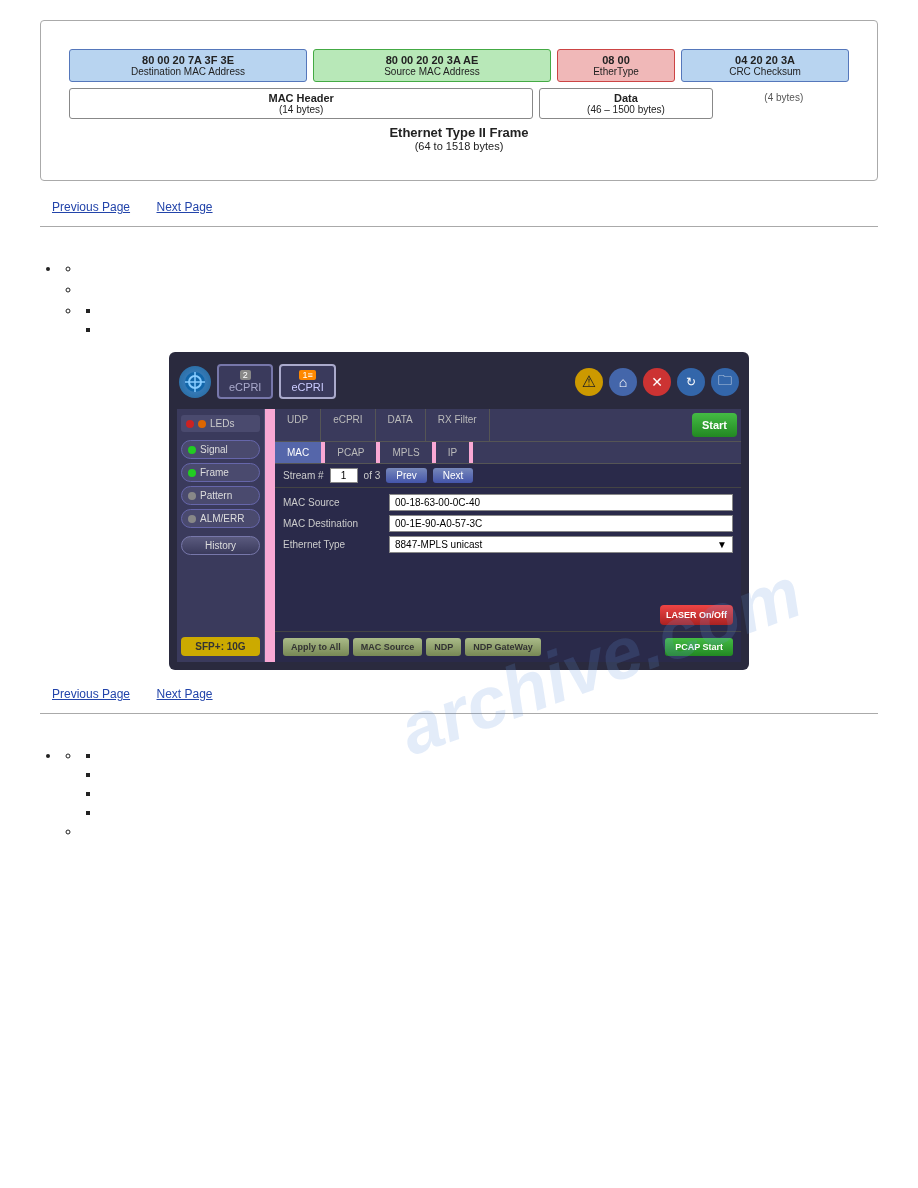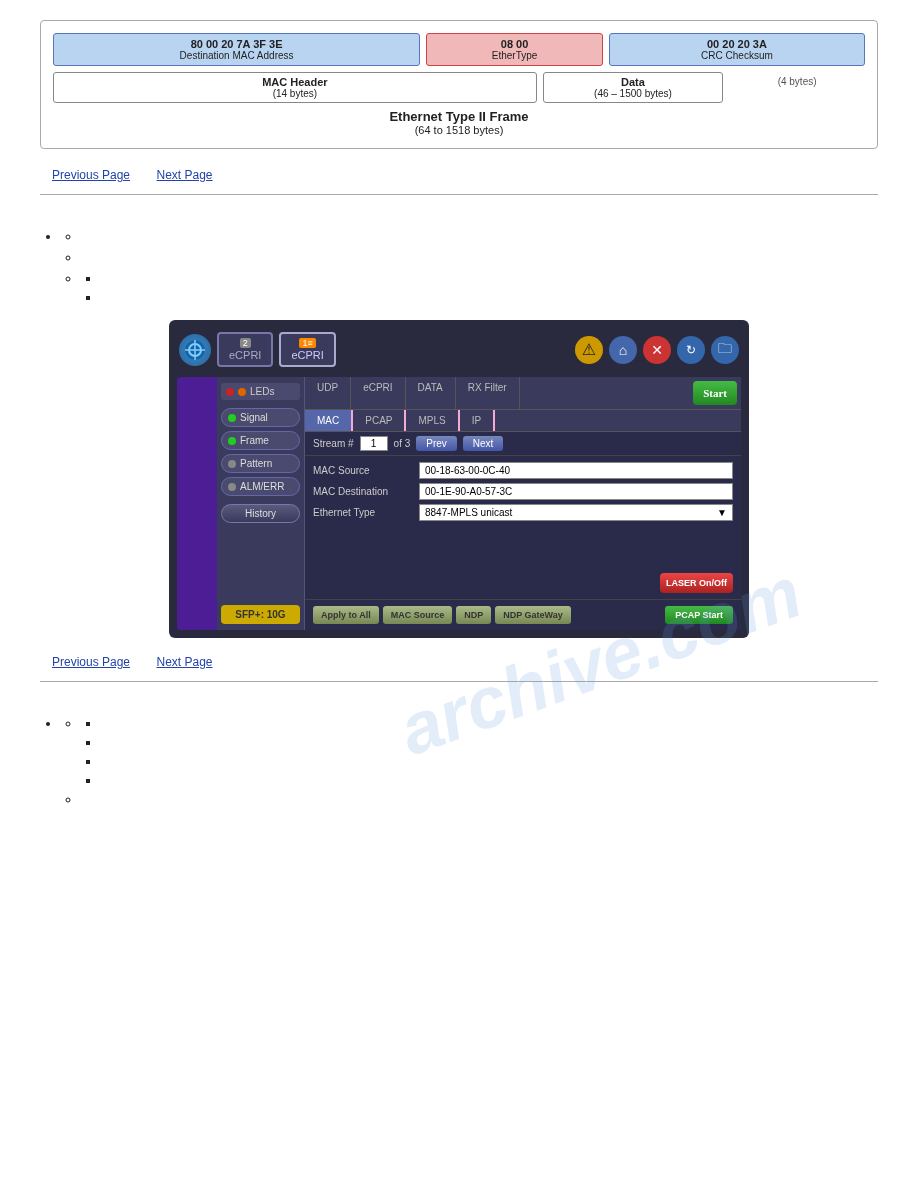--- a/index.html
+++ b/index.html
@@ -10,21 +10,21 @@
       font-size: 13px;
       width: 918px;
       min-height: 1188px;
       padding: 20px 40px;
     }
 
     
     .frame-diagram {
       border: 1.5px solid #aaa;
       border-radius: 4px;
-      padding: 12px;
+      padding: 28px;
       margin-bottom: 18px;
     }
     .frame-row {
       display: flex;
       gap: 6px;
       align-items: stretch;
       margin-bottom: 6px;
     }
     .frame-cell {
       border: 1.5px solid #888;
@@ -208,24 +208,23 @@
       width: 28px; height: 28px;
       background: #3366aa;
       border-radius: 50%;
       display: flex; align-items: center; justify-content: center;
       color: #fff; font-size: 12px;
     }
 
     
     .device-main {
       display: flex;
-      gap: 0;
-      background: #4c1d95;
+      gap: 10px;
+      background: #f9a8d4;
       border-radius: 4px;
-      padding-left: 40px;
     }
 
     
     .device-sidebar {
       width: 88px;
       background: #3a3a5c;
       padding: 6px 4px;
       border-right: 1px solid #555577;
       display: flex;
       flex-direction: column;
@@ -305,21 +304,21 @@
     .content-tabs2 {
       display: flex;
       background: #3a3a5c;
       border-bottom: 1px solid #555;
     }
     .ctab2 {
       font-size: 10px;
       color: #bbb;
       padding: 5px 12px;
       cursor: pointer;
-      border-right: 2px solid #f9a8d4;
+      border-right: 4px solid #f9a8d4;
     }
     .ctab2.active {
       background: #5566aa;
       color: #fff;
     }
 
     
     .stream-nav {
       display: flex;
       align-items: center;
@@ -390,21 +389,20 @@
     .start-btn {
       background: linear-gradient(to bottom, #44bb44, #228822);
       color: #fff;
       font-size: 11px;
       font-weight: bold;
       border: none;
       border-radius: 4px;
       padding: 6px 10px;
       cursor: pointer;
       text-align: center;
-      font-family: Liberation Serif, serif;
     }
     .laser-btn {
       background: linear-gradient(to bottom, #ee4444, #aa2222);
       color: #fff;
       font-size: 9px;
       font-weight: bold;
       border: none;
       border-radius: 4px;
       padding: 5px 6px;
       cursor: pointer;
@@ -461,26 +459,30 @@
 <div class="page-container">
 
   <div class="watermark">archive.com</div>
 
   <div class="frame-diagram">
     <div class="frame-row">
       <div class="frame-cell cell-blue" style="flex:2.2">
         <span class="hex">80 00 20 7A 3F 3E</span>
         <span class="label">Destination MAC Address</span>
       </div>
+      <div class="frame-cell cell-green" style="flex:2.2">
+        <span class="hex">80 00 20 20 3A AE</span>
+        <span class="label">Source MAC Address</span>
+      </div>
       <div class="frame-cell cell-red" style="flex:1">
         <span class="hex">08 00</span>
         <span class="label">EtherType</span>
       </div>
       <div class="frame-cell cell-blue2" style="flex:1.5">
-        <span class="hex">00 20 20 3A</span>
+        <span class="hex">04 20 20 3A</span>
         <span class="label">CRC Checksum</span>
       </div>
     </div>
 
     <div style="display:flex; gap:6px; margin-top:4px;">
 
       <div style="flex:5.4; text-align:center; border: 1.5px solid #888; border-radius:3px; padding: 3px 0;">
         <div style="font-weight:bold; font-size:11px;">MAC Header</div>
         <div style="font-size:10px;">(14 bytes)</div>
       </div>

